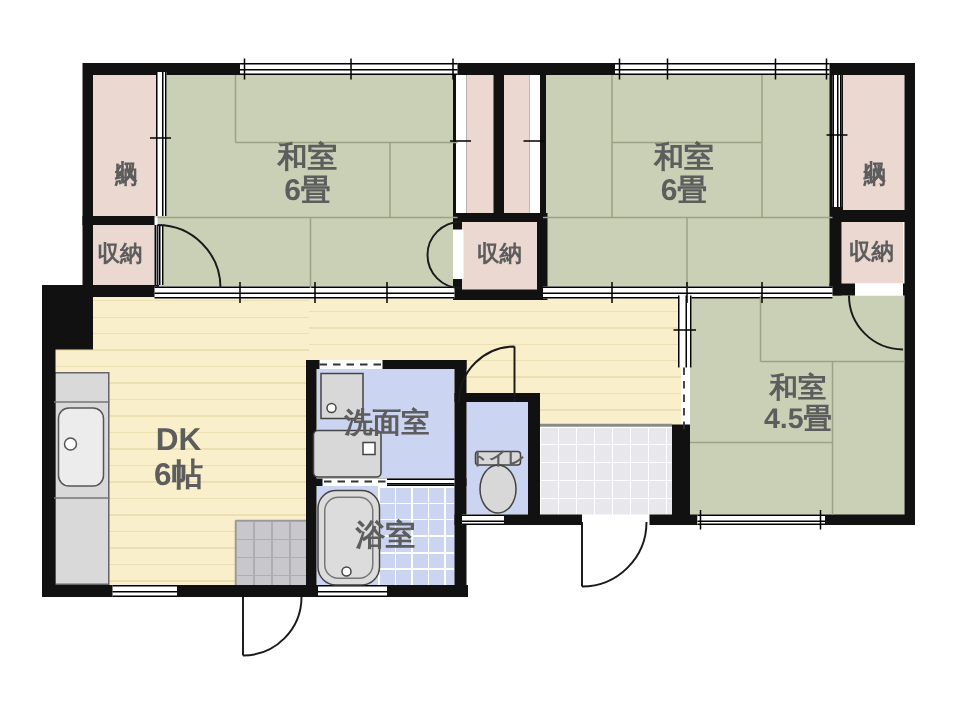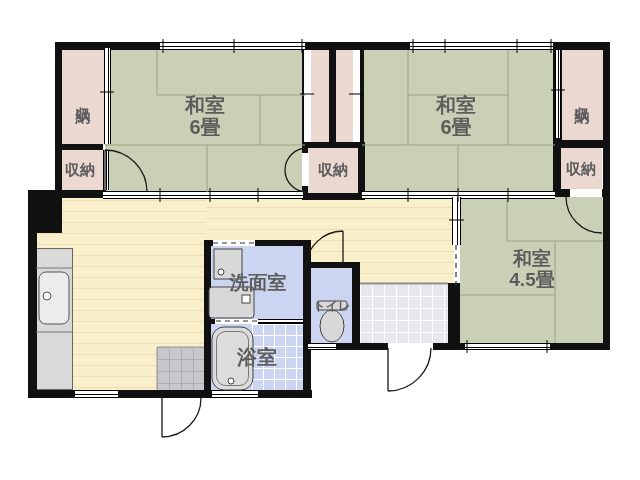--- a/index.html
+++ b/index.html
@@ -161,17 +161,21 @@
       <div>6畳</div>
   </div>
   <div class="label" style="left:456px;top:117px;font-size:20px;">
     <div>和室</div>
       <div>6畳</div>
   </div>
   <div class="label" style="left:532px;top:270px;font-size:19px;">
     <div>和室</div>
       <div>4.5畳</div>
   </div>
+  <div class="label" style="left:119px;top:306px;font-size:21px;">
+    <div>DK</div>
+      <div>6帖</div>
+  </div>
   <div class="label" style="left:258px;top:283px;font-size:19px;">洗面室</div>
   <div class="label" style="left:257px;top:358px;font-size:20px;">浴室</div>
   <div class="label" style="left:332px;top:306px;font-size:12px;">トイレ</div>
 
 </div>
 
 </body></html>

